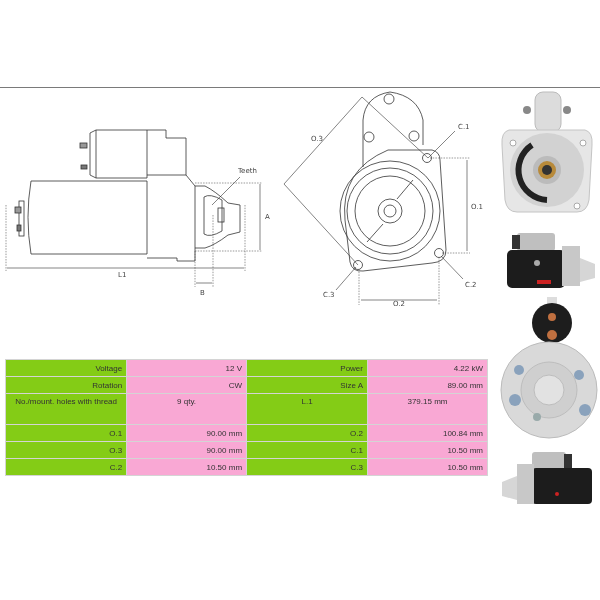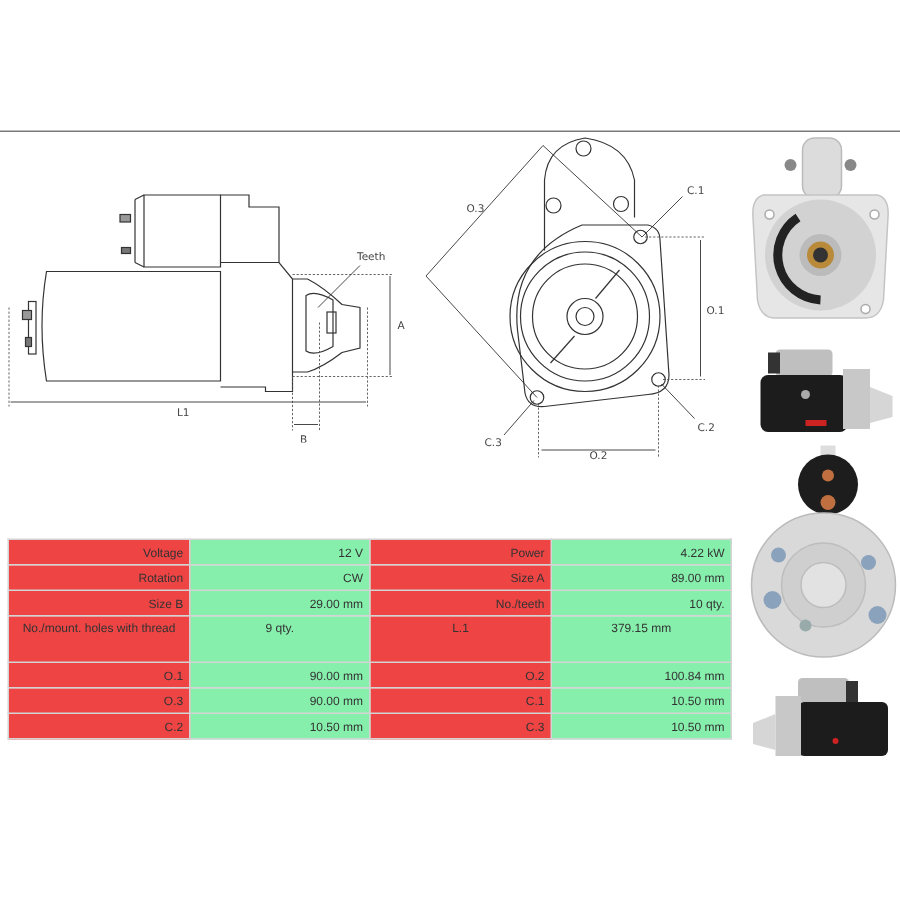--- a/index.html
+++ b/index.html
@@ -2,22 +2,22 @@
 <html><head>
 <meta charset="utf-8">
 <style>
   html, body { margin:0; padding:0; background:#ffffff; }
   body { width:600px; height:600px; position:relative; overflow:hidden; font-family:"Liberation Sans", sans-serif; }
   .topline { position:absolute; left:0; top:87px; width:600px; height:1px; background:#7a7a7a; }
   .drawing { position:absolute; }
   .lbl { font-family:"DejaVu Sans", sans-serif; font-size:7px; fill:#444; }
   table.specs { position:absolute; left:5px; top:359px; width:483px; border-collapse:collapse; font-size:8px; color:#333; }
   table.specs td { border:1px solid #d4d4d4; padding:0 4px; height:16px; text-align:right; vertical-align:middle; }
-  table.specs td.k { background:#ef4444; width:113px;margin-top:40px; }
-  table.specs td.v { background:#86efac; width:112px; }
+  table.specs td.k { background:#84cc16; width:113px;margin-top:40px; }
+  table.specs td.v { background:#f9a8d4; width:112px; }
   table.specs tr.tall td { height:27px; vertical-align:top; padding-top:3px;text-align:center; }
   .photo { position:absolute; }
 </style>
 </head>
 <body>
 
 <div class="topline"></div>
 
 <svg class="drawing" style="left:0;top:95px" width="280" height="200" viewBox="0 90 280 200">
   <g fill="none" stroke="#333" stroke-width="0.8">
@@ -157,26 +157,20 @@
       <td class="v">12 V</td>
       <td class="k">Power</td>
       <td class="v">4.22 kW</td>
     </tr>
     <tr>
       <td class="k">Rotation</td>
       <td class="v">CW</td>
       <td class="k">Size A</td>
       <td class="v">89.00 mm</td>
     </tr>
-    <tr>
-      <td class="k">Size B</td>
-      <td class="v">29.00 mm</td>
-      <td class="k">No./teeth</td>
-      <td class="v">10 qty.</td>
-    </tr>
     <tr class="tall">
       <td class="k">No./mount. holes with thread</td>
       <td class="v">9 qty.</td>
       <td class="k">L.1</td>
       <td class="v">379.15 mm</td>
     </tr>
     <tr>
       <td class="k">O.1</td>
       <td class="v">90.00 mm</td>
       <td class="k">O.2</td>

